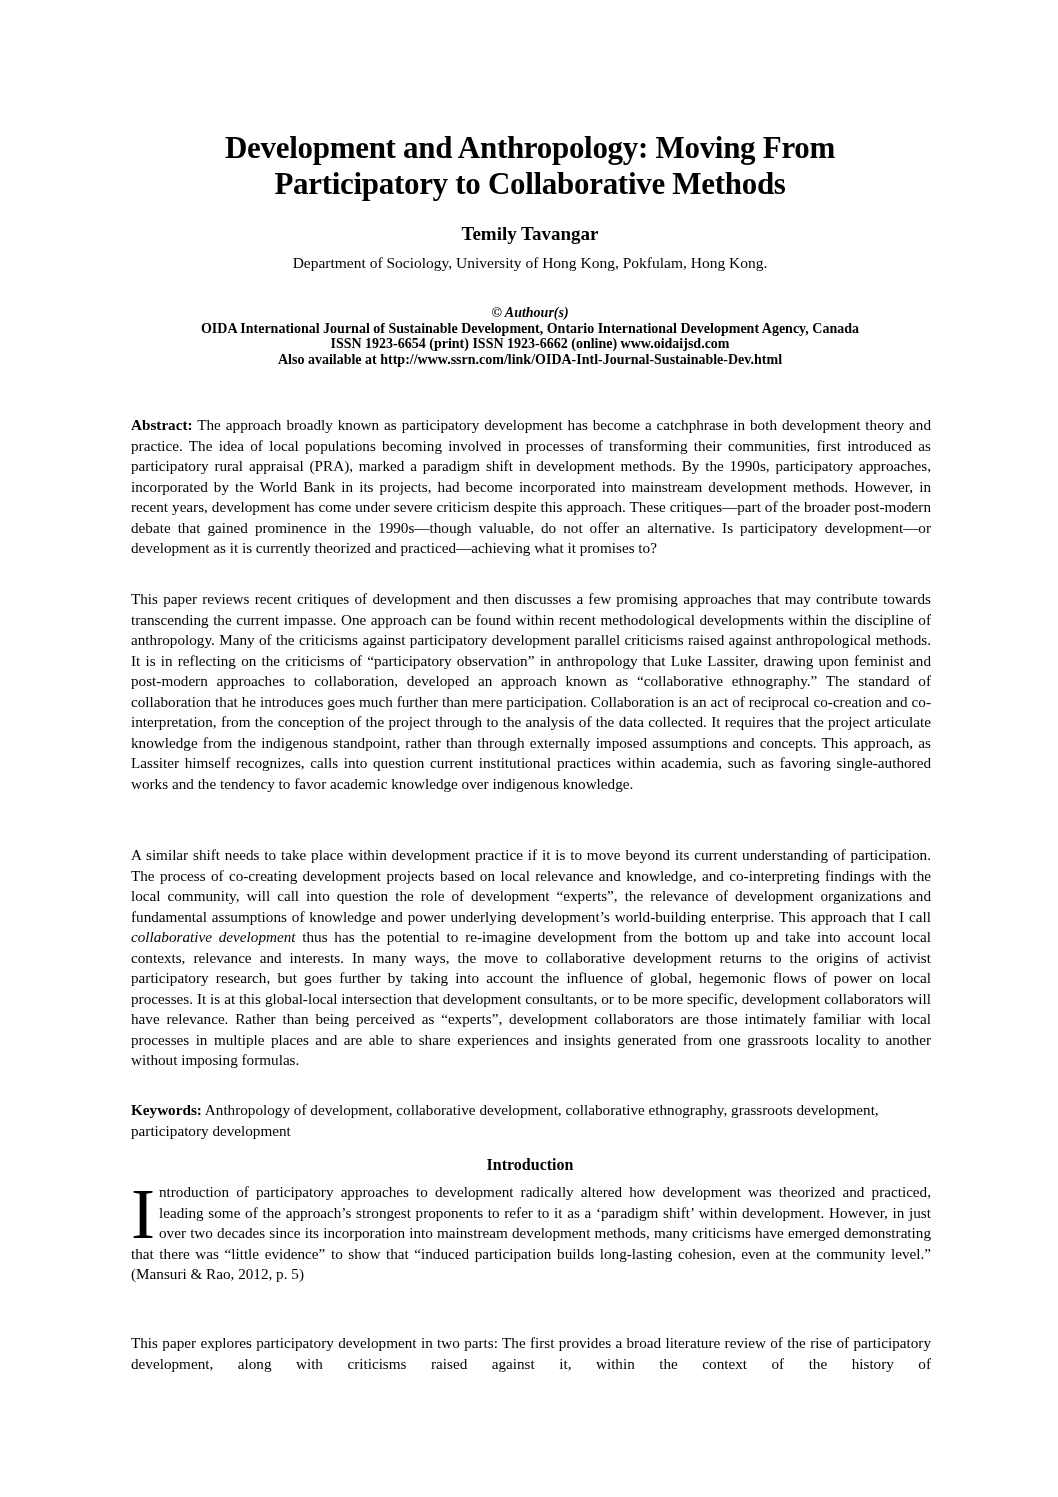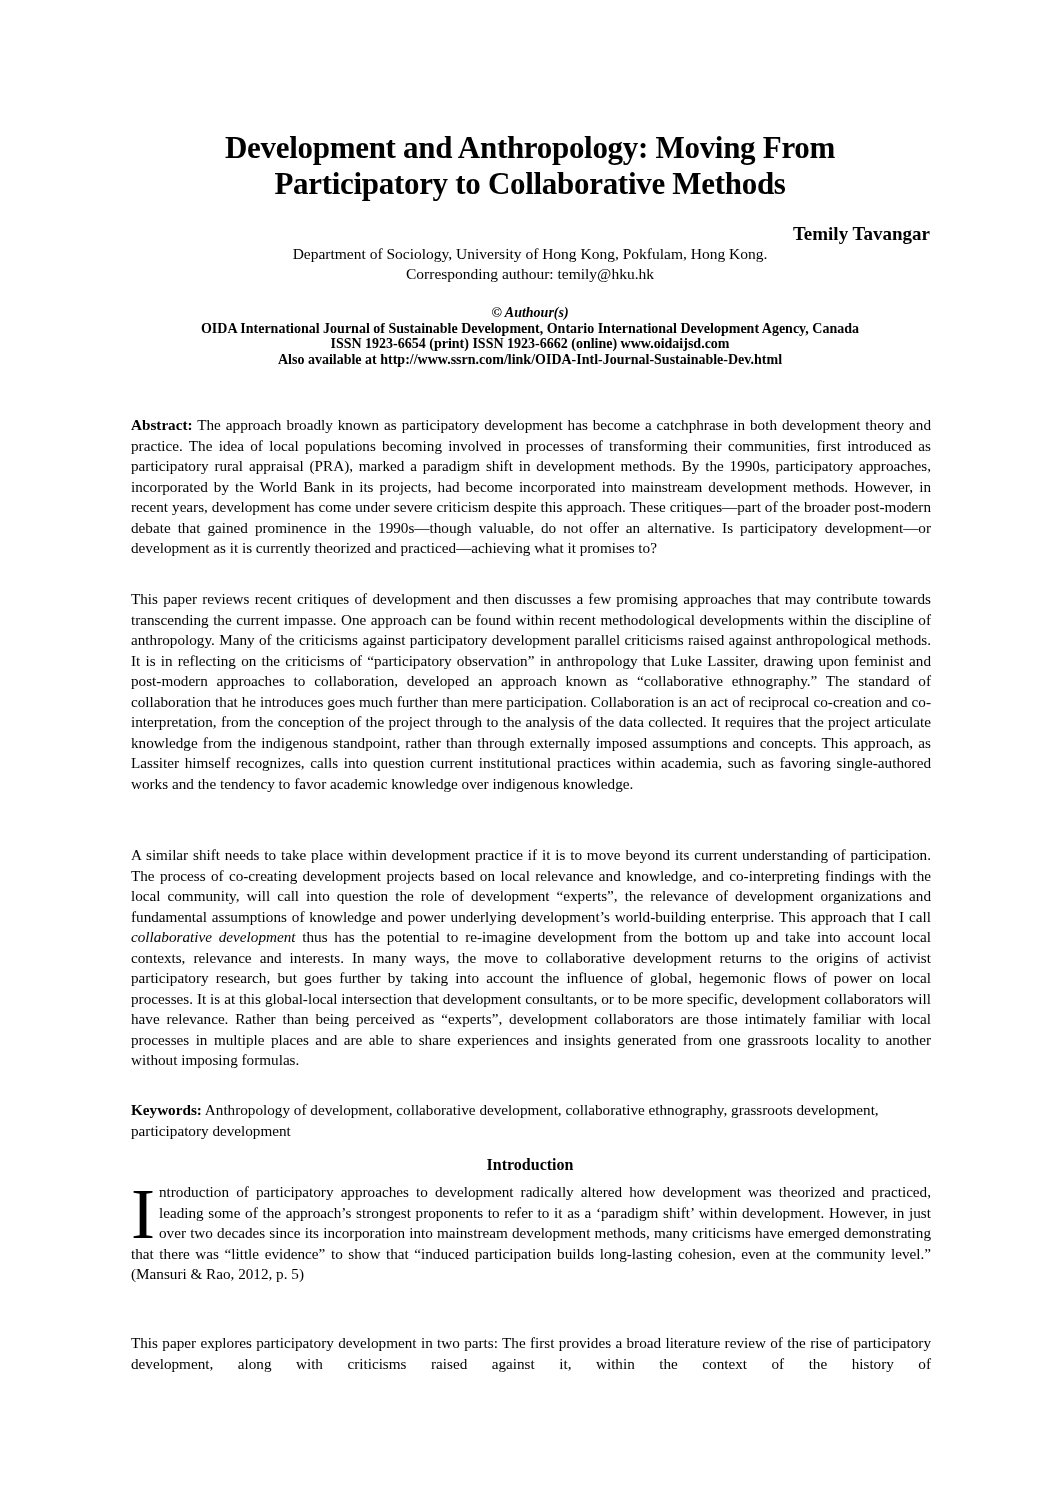--- a/index.html
+++ b/index.html
@@ -1,20 +1,20 @@
 <!DOCTYPE html>
 <html><head>
 <meta charset="utf-8">
 <style>
   html, body { margin: 0; padding: 0; background: #ffffff; }
   body { width: 1058px; height: 1497px; position: relative; overflow: hidden; color: #000; font-family: "Liberation Serif", "DejaVu Serif", serif; }
   .page { position: absolute; left: 0; top: 0; width: 850px; height: 1497px; }
   .title { position: absolute; left: 130px; width: 800px; top: 130px; text-align: center; font-weight: bold; font-size: 31px; line-height: 36px; letter-spacing: -0.3px; }
-  .author { position: absolute; left: 130px; width: 800px; top: 223px; text-align: right; font-weight: bold; font-size: 19px; line-height: 22px; }
-  .affil { position: absolute; left: 130px; width: 800px; top: 244px; text-align: center; font-size: 15.5px; line-height: 20px; }
+  .author { position: absolute; left: 130px; width: 800px; top: 223px; text-align: center; font-weight: bold; font-size: 19px; line-height: 22px; }
+  .affil { position: absolute; left: 130px; width: 800px; top: 253px; text-align: center; font-size: 15.5px; line-height: 20px; }
   .copy { position: absolute; left: 130px; width: 800px; top: 305px; text-align: center; font-size: 14px; line-height: 15.5px; font-weight: bold; }
   .copy .it { font-style: italic; }
   .body { position: absolute; left: 131px; width: 800px; font-size: 15.2px; line-height: 20.5px; text-align: justify; }
   .body p { margin: 0; }
   .lbl { font-weight: bold; }
   em { }
   .heading { position: absolute; left: 130px; width: 800px; top: 1155px; text-align: center; font-weight: bold; font-size: 16px; line-height: 20px; }
   .dropcap { float: left; font-size: 72px; line-height: 58px; height: 58px; margin: 3px 4px 0 0; font-weight: normal; }
 </style>
 </head>
@@ -24,21 +24,20 @@
 
   <div class="title">
     <div>Development and Anthropology: Moving From</div>
     <div>Participatory to Collaborative Methods</div>
   </div>
 
   <div class="author">Temily Tavangar</div>
 
   <div class="affil">
     <div>Department of Sociology, University of Hong Kong, Pokfulam, Hong Kong.</div>
-    <div>Corresponding authour: temily@hku.hk</div>
   </div>
 
   <div class="copy">
     <div class="it">© Authour(s)</div>
     <div>OIDA International Journal of Sustainable Development, Ontario International Development Agency, Canada</div>
     <div>ISSN 1923-6654 (print) ISSN 1923-6662 (online) www.oidaijsd.com</div>
     <div>Also available at http://www.ssrn.com/link/OIDA-Intl-Journal-Sustainable-Dev.html</div>
   </div>
 
   <div class="body" style="top: 415px;">

